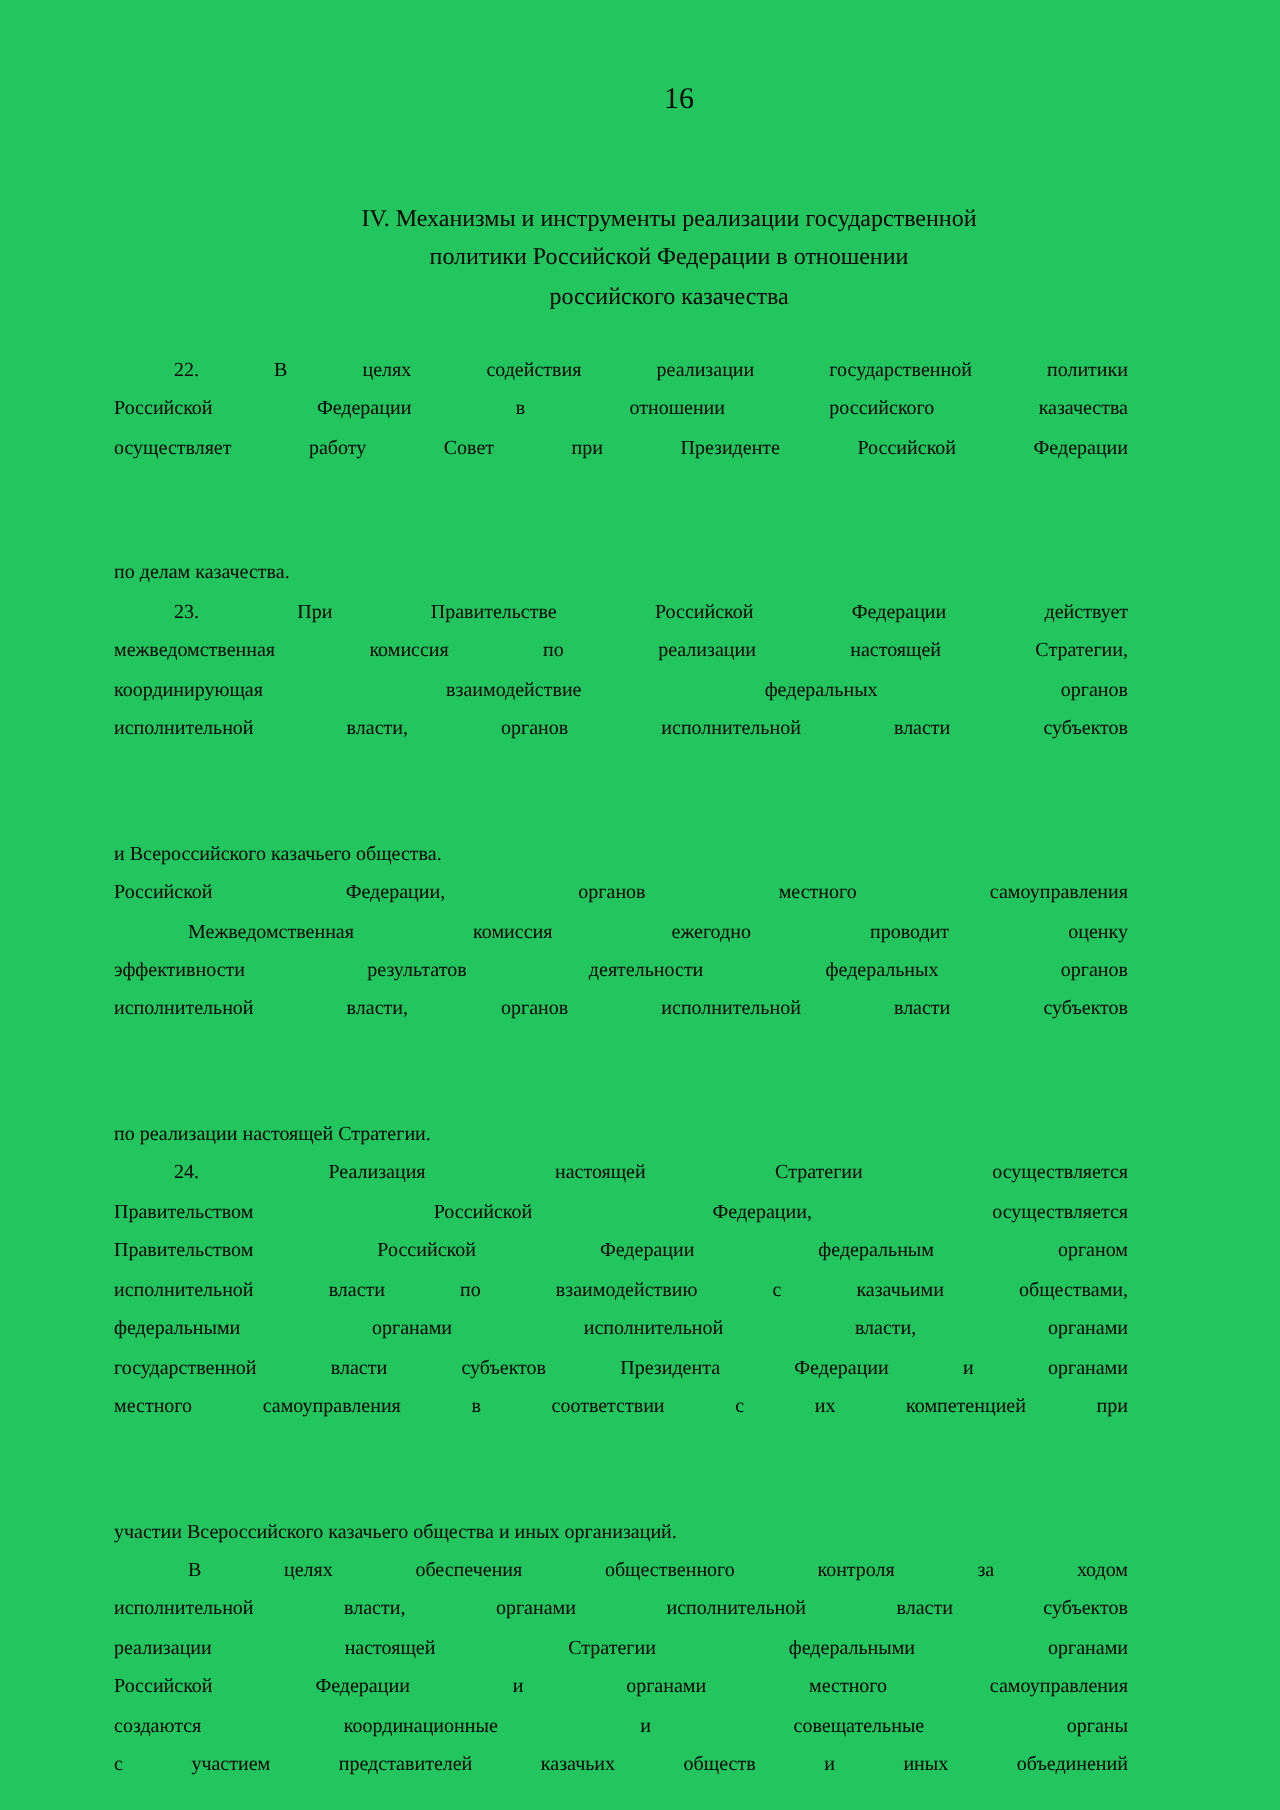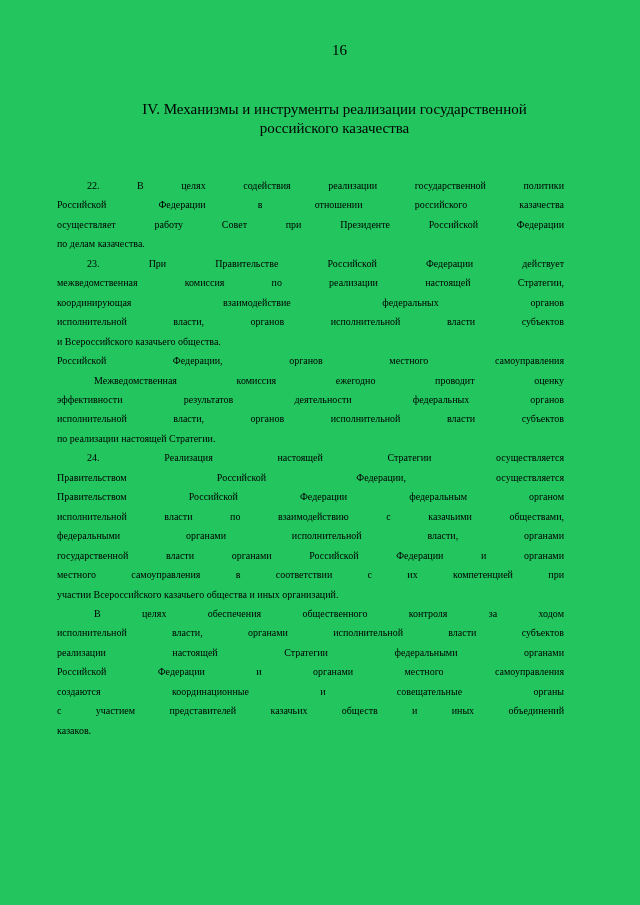--- a/index.html
+++ b/index.html
@@ -20,45 +20,46 @@
     top: 41px; left: 303px; width: 73px;
     text-align: center;
     font-size: 15px; line-height: 19px;
   }
   .heading {
     position: absolute;
     top: 100px; left: 57px; width: 507px;
     padding-left: 48px;
     box-sizing: border-box;
     text-align: center;
-    font-size: 15px; line-height: 19.45px;
+    font-size: 12px; line-height: 19.45px;
   }
   .body-text {
     position: absolute;
     top: 176px; left: 57px; width: 507px;
     font-size: 10px;
   }
   .line {
     line-height: 19.45px;
     text-align: justify;
     text-align-last: justify;
   }
-  .line.last { text-align-last: left; }
+  .line.last { text-align-last: left; margin-top: 43px; }
   .line.indent-num { text-indent: 30px; }
   .line.indent { text-indent: 37px; }
 </style>
 </head>
 <body>
 
 <div class="page">
 
   <div class="page-number">16</div>
 
   <div class="heading">
     <div>IV. Механизмы и инструменты реализации государственной</div>
+    <div>политики Российской Федерации в отношении</div>
     <div>российского казачества</div>
   </div>
 
   <div class="body-text">
 
     <div>
       <div class="line indent-num">22. В целях содействия реализации государственной политики</div>
       <div class="line">Российской Федерации в отношении российского казачества</div>
       <div class="line">осуществляет работу Совет при Президенте Российской Федерации</div>
       <div class="line last">по делам казачества.</div>
@@ -80,21 +81,21 @@
       <div class="line">исполнительной власти, органов исполнительной власти субъектов</div>
       <div class="line last">по реализации настоящей Стратегии.</div>
     </div>
 
     <div>
       <div class="line indent-num">24. Реализация настоящей Стратегии осуществляется</div>
       <div class="line">Правительством Российской Федерации, осуществляется</div>
       <div class="line">Правительством Российской Федерации федеральным органом</div>
       <div class="line">исполнительной власти по взаимодействию с казачьими обществами,</div>
       <div class="line">федеральными органами исполнительной власти, органами</div>
-      <div class="line">государственной власти органами Российской Федерации и органами</div>
+      <div class="line">государственной власти субъектов Президента Федерации и органами</div>
       <div class="line">местного самоуправления в соответствии с их компетенцией при</div>
       <div class="line last">участии Всероссийского казачьего общества и иных организаций.</div>
     </div>
 
     <div>
       <div class="line indent">В целях обеспечения общественного контроля за ходом</div>
       <div class="line">исполнительной власти, органами исполнительной власти субъектов</div>
       <div class="line">реализации настоящей Стратегии федеральными органами</div>
       <div class="line">Российской Федерации и органами местного самоуправления</div>
       <div class="line">создаются координационные и совещательные органы</div>

